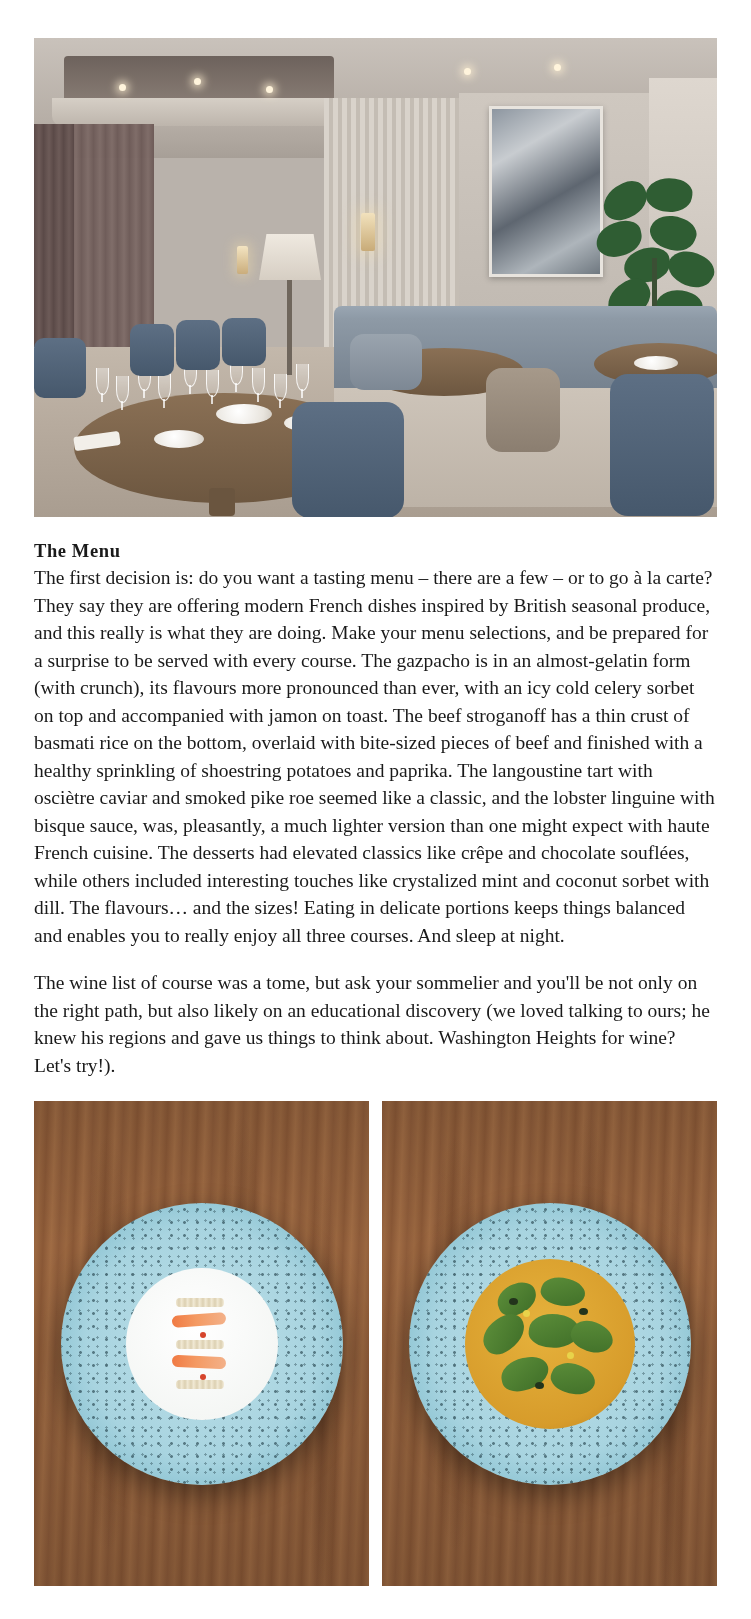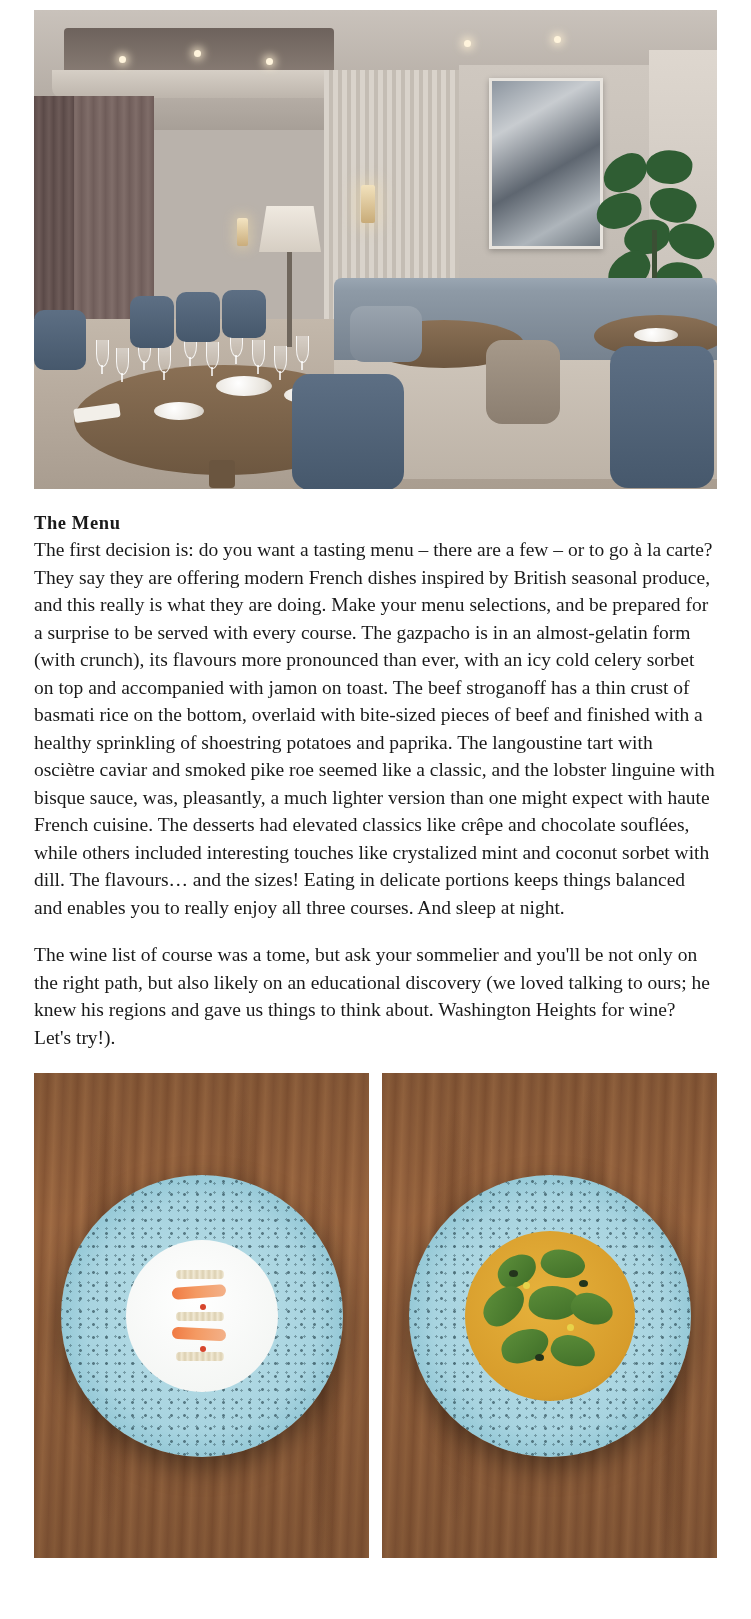--- a/index.html
+++ b/index.html
@@ -12,21 +12,21 @@
     height: 1619px;
     font-family: "Liberation Serif", serif;
     color: #1a1a1a;
     overflow: hidden;
   }
   .page {
     position: relative;
     width: 751px;
     height: 1619px;
     box-sizing: border-box;
-    padding: 10px 34px 0 34px;
+    padding: 38px 34px 0 34px;
   }
 
   
   .hero {
     position: relative;
     width: 683px;
     height: 479px;
     overflow: hidden;
     background: #b9b2ab;
   }

